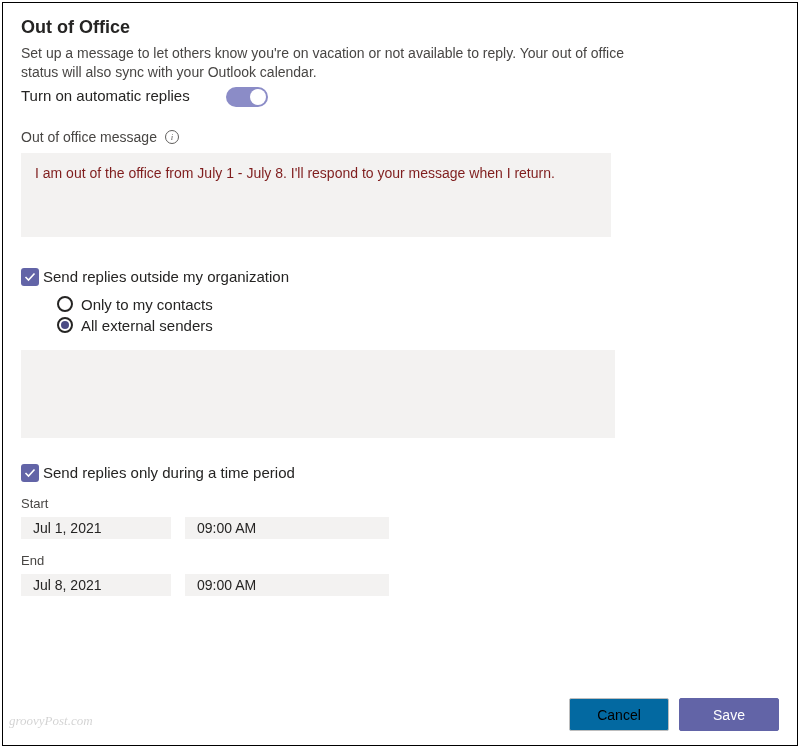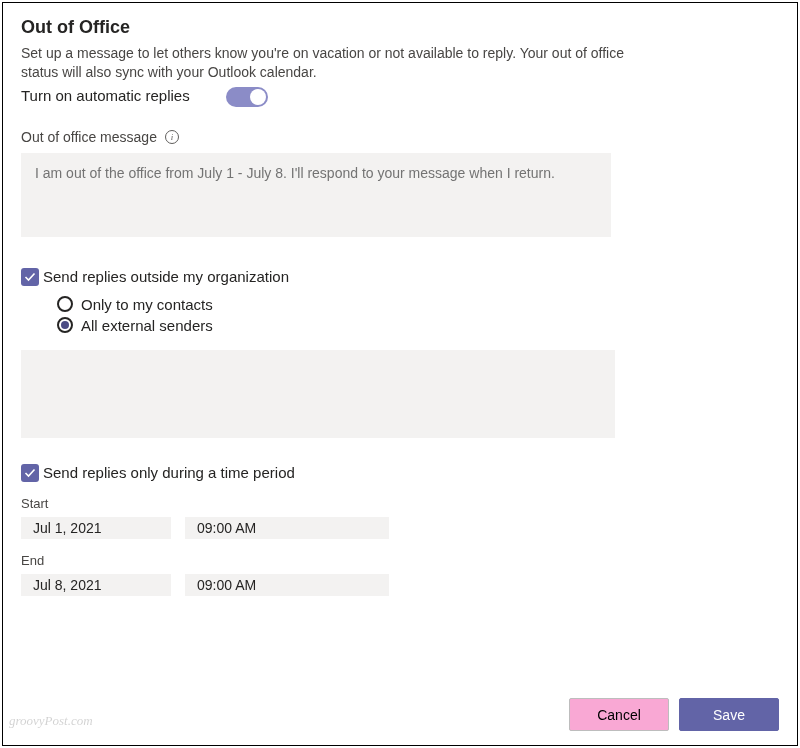--- a/index.html
+++ b/index.html
@@ -84,21 +84,21 @@
     }
     .textarea {
       border: none;
       width: 590px;
       height: 84px;
       background: #f3f2f1;
       padding: 12px 14px;
       font-size: 14px;
       font-family: inherit;
       resize: none;
-      color: #737373;
+      color: #7f1d1d;
       outline: none;
     }
     .textarea.secondary {
       width: 594px;
       height: 88px;
       margin-top: 10px;
       margin-bottom: 22px;
     }
     .checkbox-row {
       display: flex;
@@ -183,21 +183,21 @@
       bottom: 14px;
       right: 18px;
       display: flex;
       gap: 10px;
       align-items: center;
     }
     .btn {
       height: 33px;
       min-width: 100px;
       border: 1px solid #bdbdbd;
-      background: #f9a8d4;
+      background: #0369a1;
       font-size: 14px;
       cursor: pointer;
       font-family: inherit;
       border-radius: 2px;
     }
     .btn.primary {
       background: #6264a7;
       color: #fff;
       border: 1px solid #6264a7;
     }

